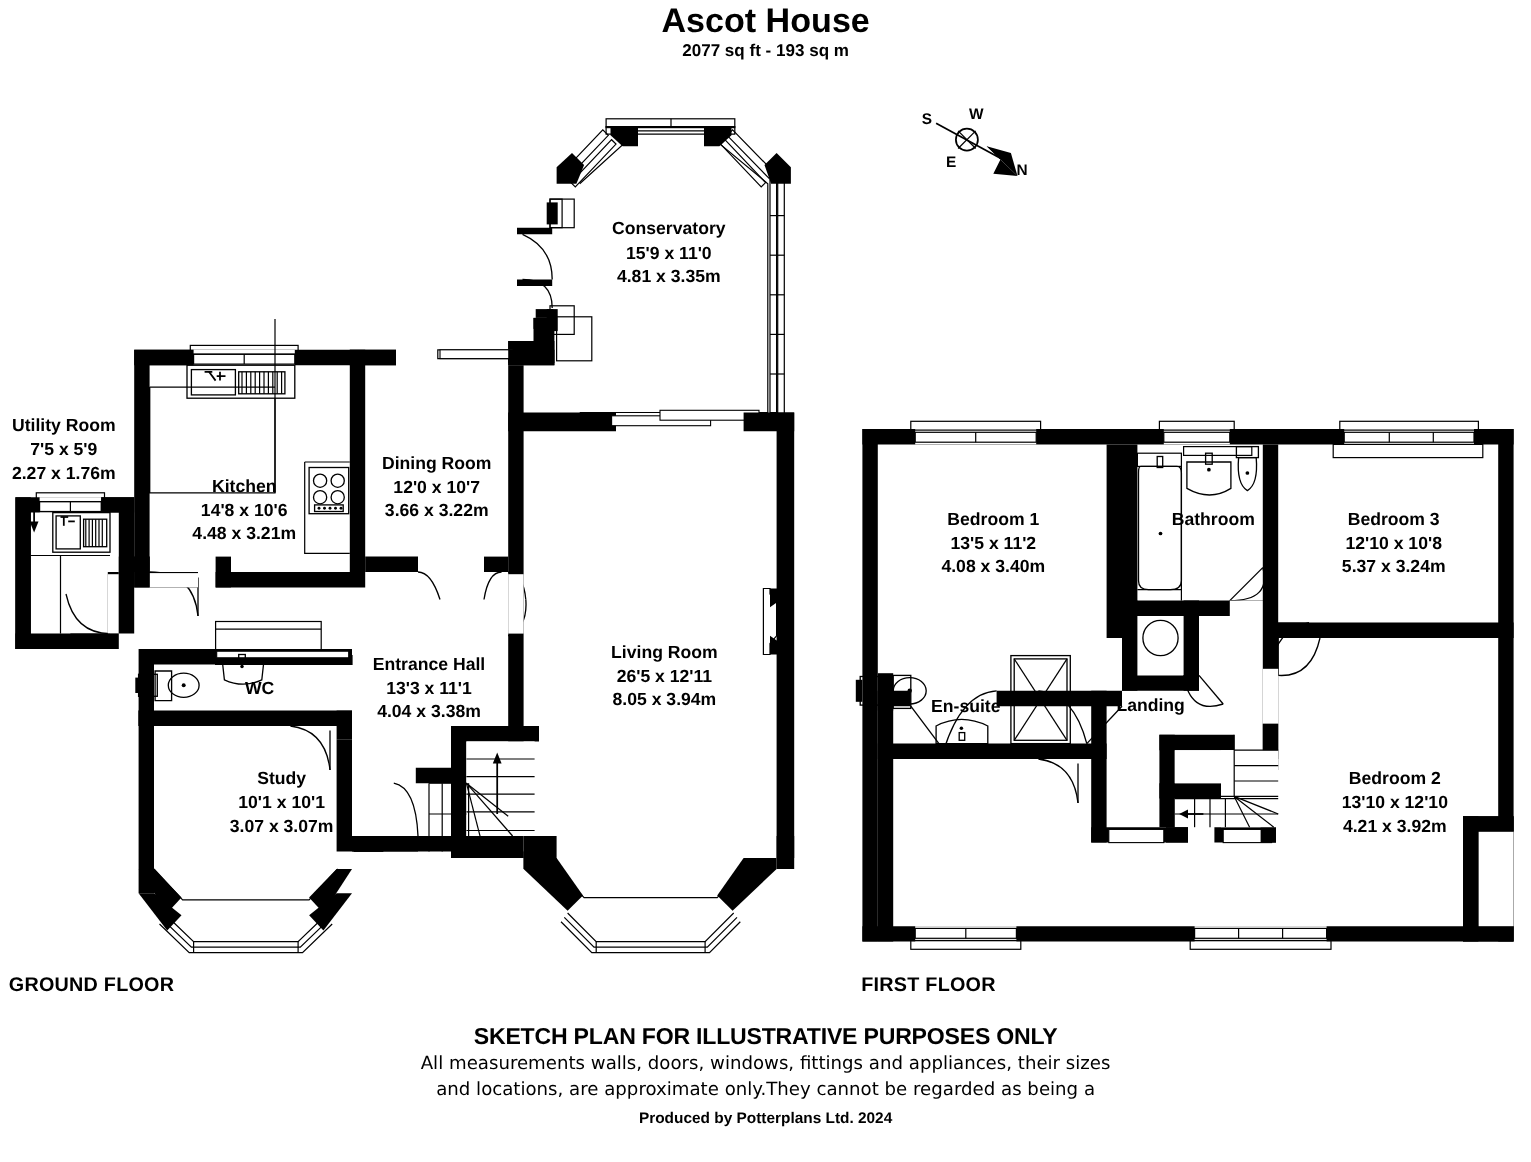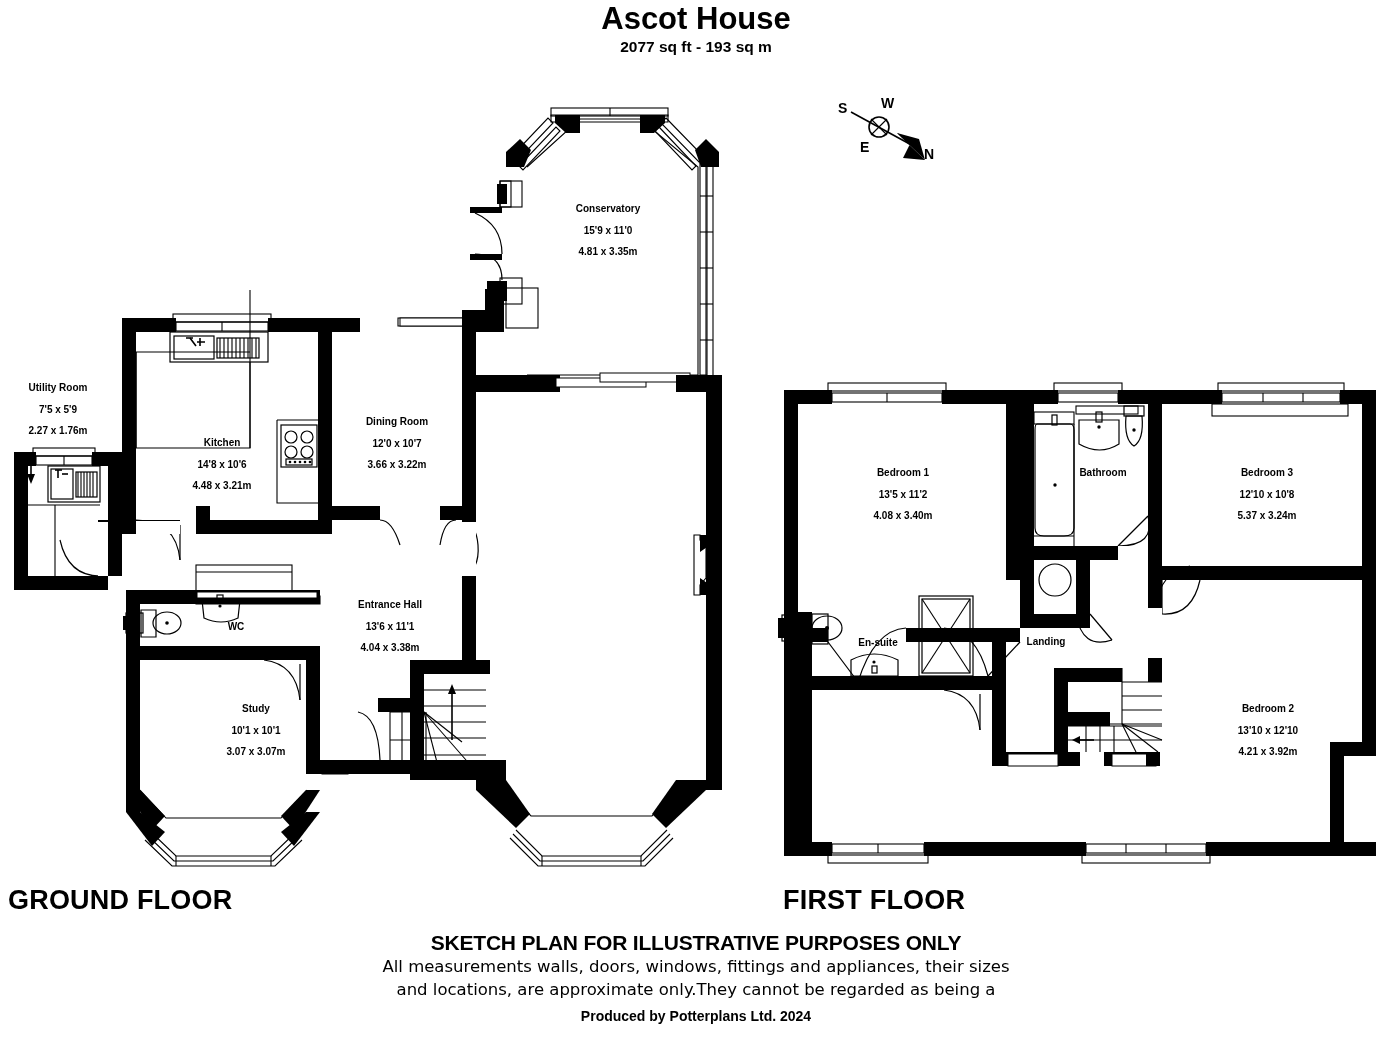--- a/index.html
+++ b/index.html
@@ -41,21 +41,21 @@
   }
   .subtitle {
     font-size: 15.5px;
     font-weight: bold;
     line-height: 20px;
   }
 
   
   .floor-label {
     position: absolute;
-    font-size: 27px;
+    font-size: 18px;
     font-weight: bold;
     letter-spacing: 0.2px;
   }
   .footer {
     position: absolute;
     left: 0;
     top: 930px;
     width: 1392px;
     text-align: center;
   }
@@ -74,21 +74,21 @@
     font-size: 14px;
     font-weight: bold;
     line-height: 27px;
     margin-top: 2px;
   }
 
   
   .room-label {
     position: absolute;
     text-align: center;
-    font-size: 10px;
+    font-size: 16px;
     font-weight: bold;
     line-height: 21.5px;
     white-space: nowrap;
     transform: translateX(-50%);
   }
   .room-label .rl-name { display: block; }
   .room-label .rl-imp  { display: block; }
   .room-label .rl-met  { display: block; }
 
   .compass-letter {
@@ -544,24 +544,29 @@
     <span class="rl-imp">14'8 x 10'6</span>
     <span class="rl-met">4.48 x 3.21m</span>
   </div>
 
   <div class="room-label" style="left:397px; top:411px;">
     <span class="rl-name">Dining Room</span>
     <span class="rl-imp">12'0 x 10'7</span>
     <span class="rl-met">3.66 x 3.22m</span>
   </div>
 
+  <div class="room-label" style="left:604px; top:583px;">
+    <span class="rl-name">Living Room</span>
+    <span class="rl-imp">26'5 x 12'11</span>
+    <span class="rl-met">8.05 x 3.94m</span>
+  </div>
 
   <div class="room-label" style="left:390px; top:594px;">
     <span class="rl-name">Entrance Hall</span>
-    <span class="rl-imp">13'6 x 11'1</span>
+    <span class="rl-imp">13'3 x 11'1</span>
     <span class="rl-met">4.04 x 3.38m</span>
   </div>
 
   <div class="room-label" style="left:236px; top:616px;">
     <span class="rl-name">WC</span>
   </div>
 
   <div class="room-label" style="left:212px; top:698px;margin-left:44px;">
     <span class="rl-name">Study</span>
     <span class="rl-imp">10'1 x 10'1</span>

